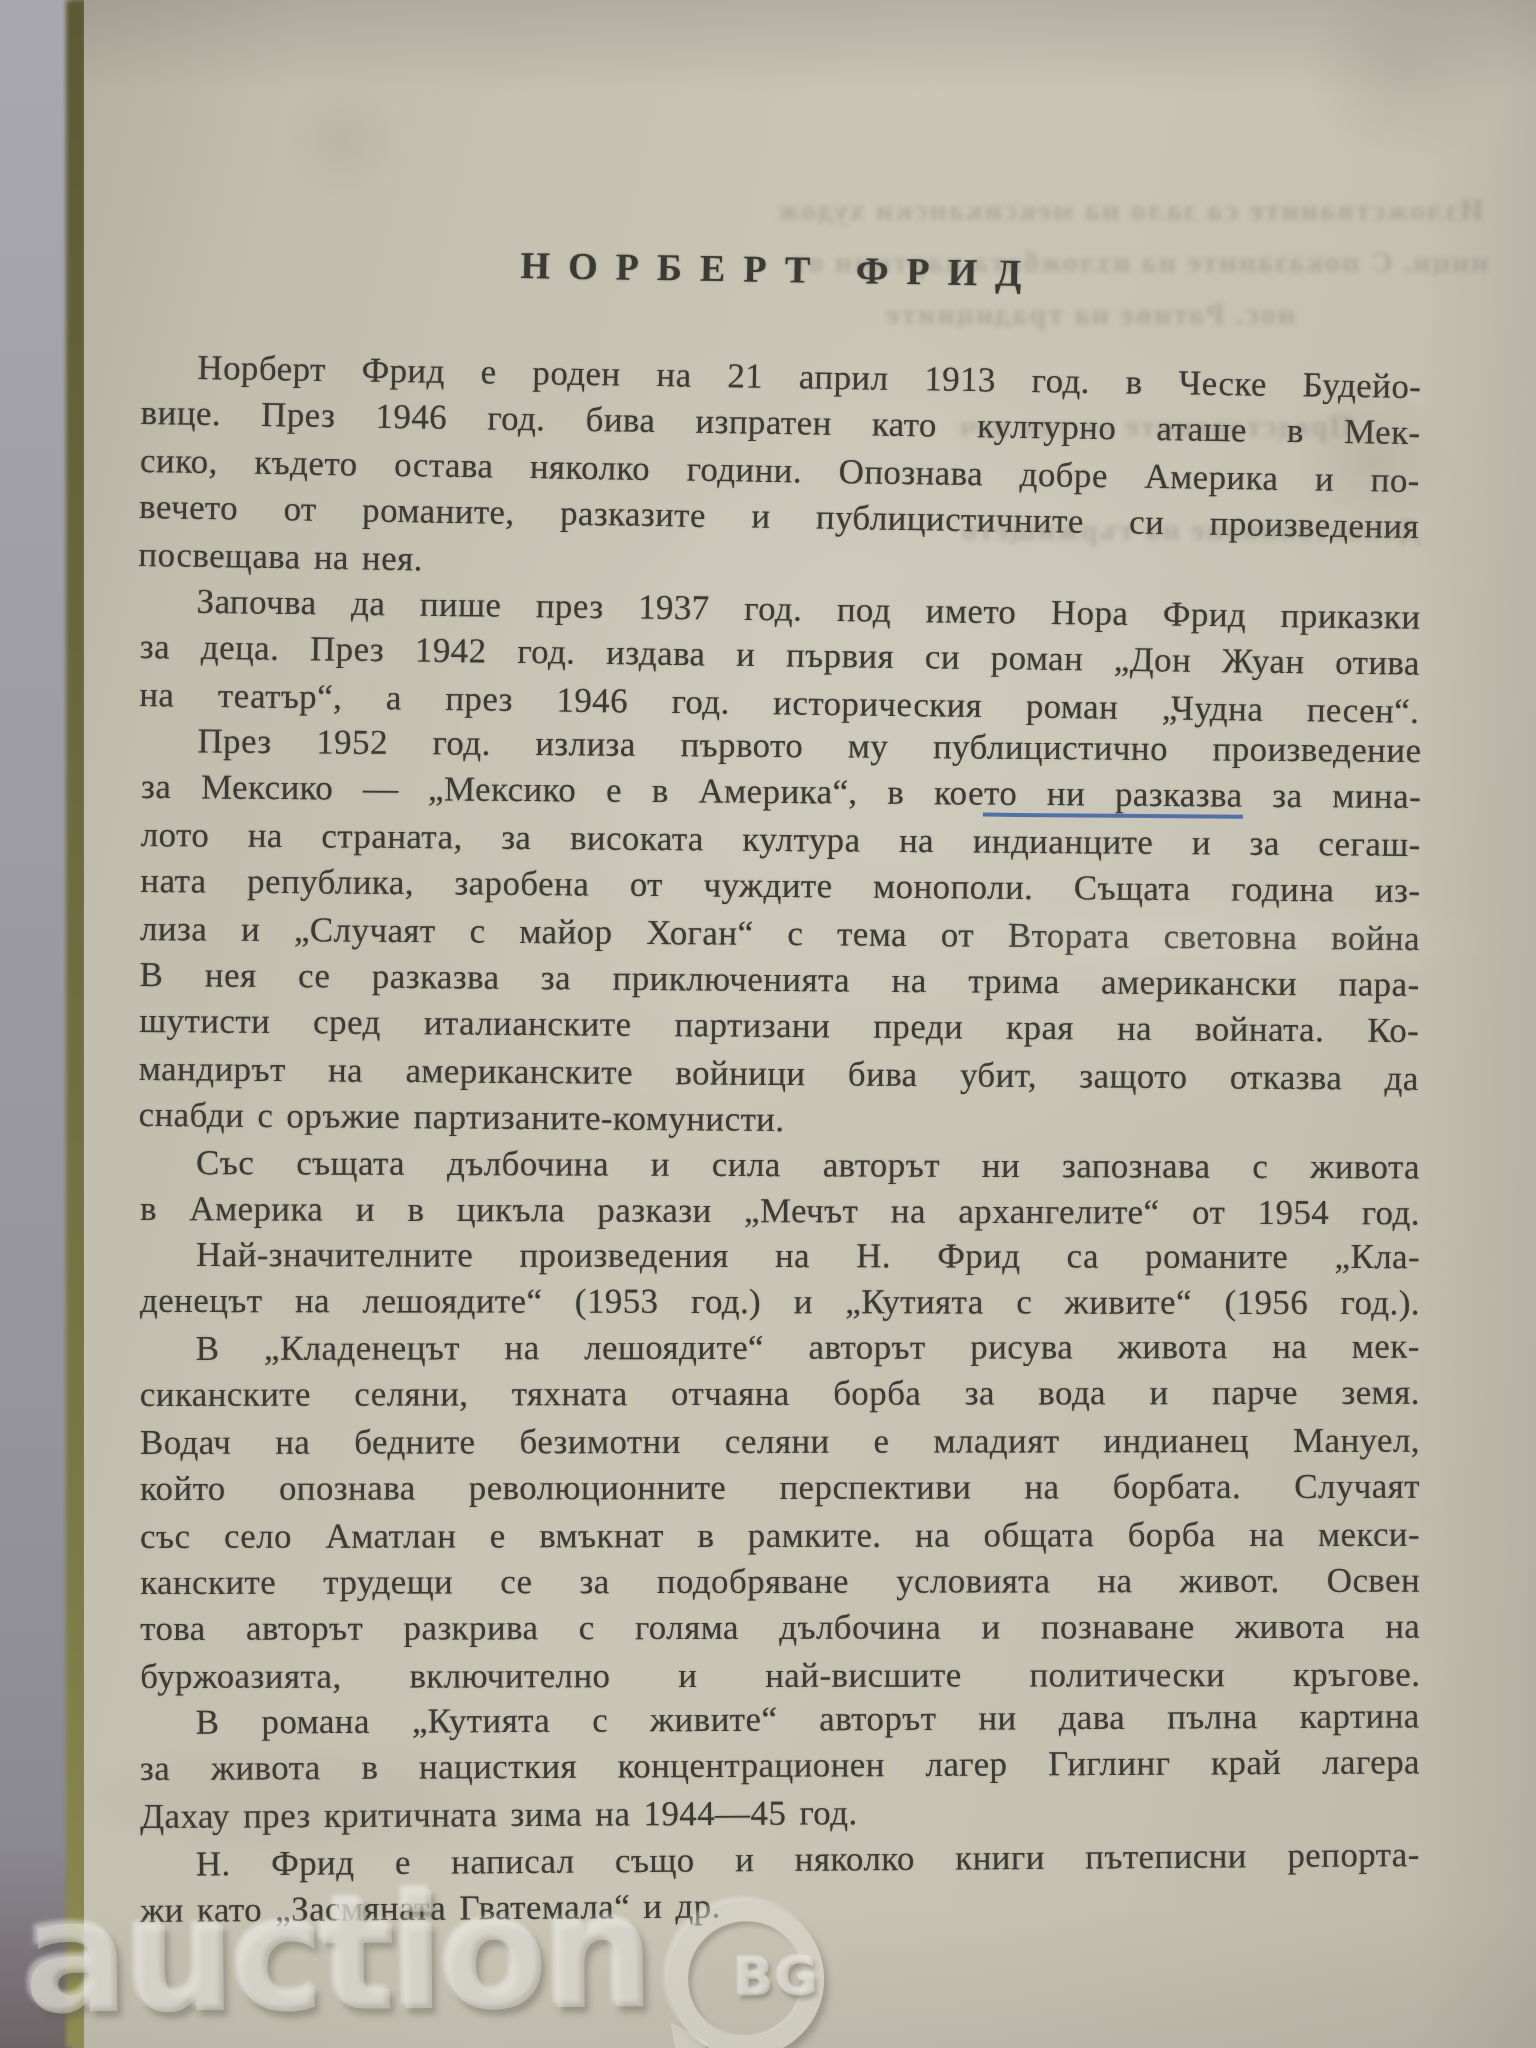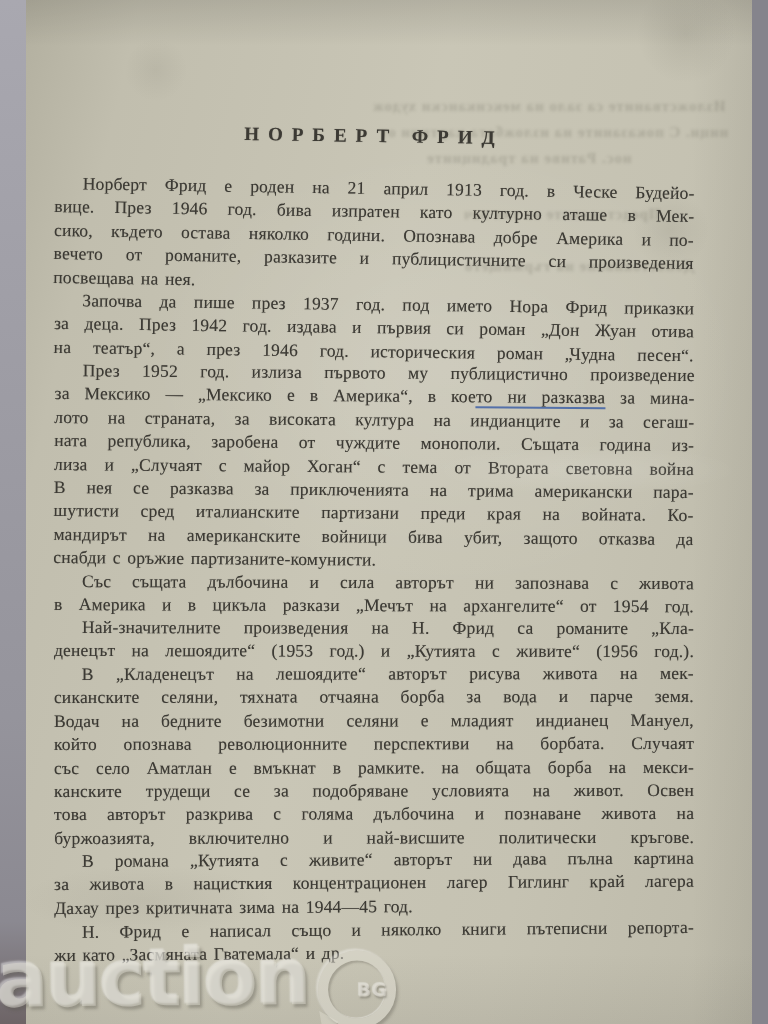--- a/index.html
+++ b/index.html
@@ -11,21 +11,21 @@
   
   .outer-strip{position:absolute;left:0;top:0;width:36px;height:100%;
     background:linear-gradient(180deg,#a9a8b0 0%,#9e9da5 35%,#95949c 70%,#8b8991 90%,#6d6466 100%);}
 
   
   .page-edge{position:absolute;left:33px;top:0;width:10px;height:100%;
     background:linear-gradient(180deg,#5c5a34 0%,#6c6a3f 40%,#7b7945 75%,#8e8c51 100%);
     filter:blur(1.1px);}
 
   
-  .page{position:absolute;left:26px;top:0;width:726px;height:1024px;
+  .page{position:absolute;left:42px;top:0;width:726px;height:1024px;
     background:
       radial-gradient(ellipse 430px 320px at 58% 36%,rgba(255,255,255,0.11),transparent 70%),
       linear-gradient(103deg,#b3b0a0 0%,#c1beae 12%,#c9c6b6 45%,#c5c2b2 72%,#bcb9a9 100%);}
   .page::before{content:"";position:absolute;inset:0;pointer-events:none;
     background:
       linear-gradient(180deg,rgba(92,90,82,0.20),rgba(92,90,82,0) 46px),
       linear-gradient(0deg,rgba(92,90,82,0.10),rgba(92,90,82,0) 70px),
       linear-gradient(270deg,rgba(92,90,82,0.10),rgba(92,90,82,0) 60px);}
 
   
@@ -61,21 +61,21 @@
   .watermark{position:absolute;left:-30px;top:938px;display:flex;align-items:flex-start;
     transform:rotate(-0.5deg);pointer-events:none;}
   .wm-text{font-family:"DejaVu Sans",sans-serif;font-weight:bold;font-size:78px;
     letter-spacing:-2px;line-height:80px;color:rgba(226,223,213,0.45);
     text-shadow:-2px -2px 2px rgba(255,255,255,0.45),2px 3px 3px rgba(92,90,80,0.40);}
   .wm-badge{position:relative;width:58px;height:58px;margin-left:8px;margin-top:14px;
     border:10px solid rgba(226,223,213,0.48);border-radius:50%;
     display:flex;align-items:center;justify-content:center;
     box-shadow:-2px -2px 2px rgba(255,255,255,0.35),2px 3px 3px rgba(92,90,80,0.35),
       inset -1px -1px 1px rgba(255,255,255,0.35),inset 2px 2px 2px rgba(92,90,80,0.30);}
-  .wm-badge-text{font-family:"DejaVu Sans",sans-serif;font-weight:bold;font-size:18px;
+  .wm-badge-text{font-family:"DejaVu Sans",sans-serif;font-weight:bold;font-size:26px;
     letter-spacing:1px;color:rgba(226,223,213,0.55);
     text-shadow:-1px -1px 1px rgba(255,255,255,0.4),1px 2px 2px rgba(92,90,80,0.4);margin-left:32px;}
   .wm-tail{position:absolute;left:-16px;bottom:-18px;width:0;height:0;
     border-left:18px solid transparent;border-right:4px solid transparent;
     border-top:22px solid rgba(226,223,213,0.42);transform:rotate(30deg);}
 </style>
 </head>
 <body>
 
 <div class="photo">

